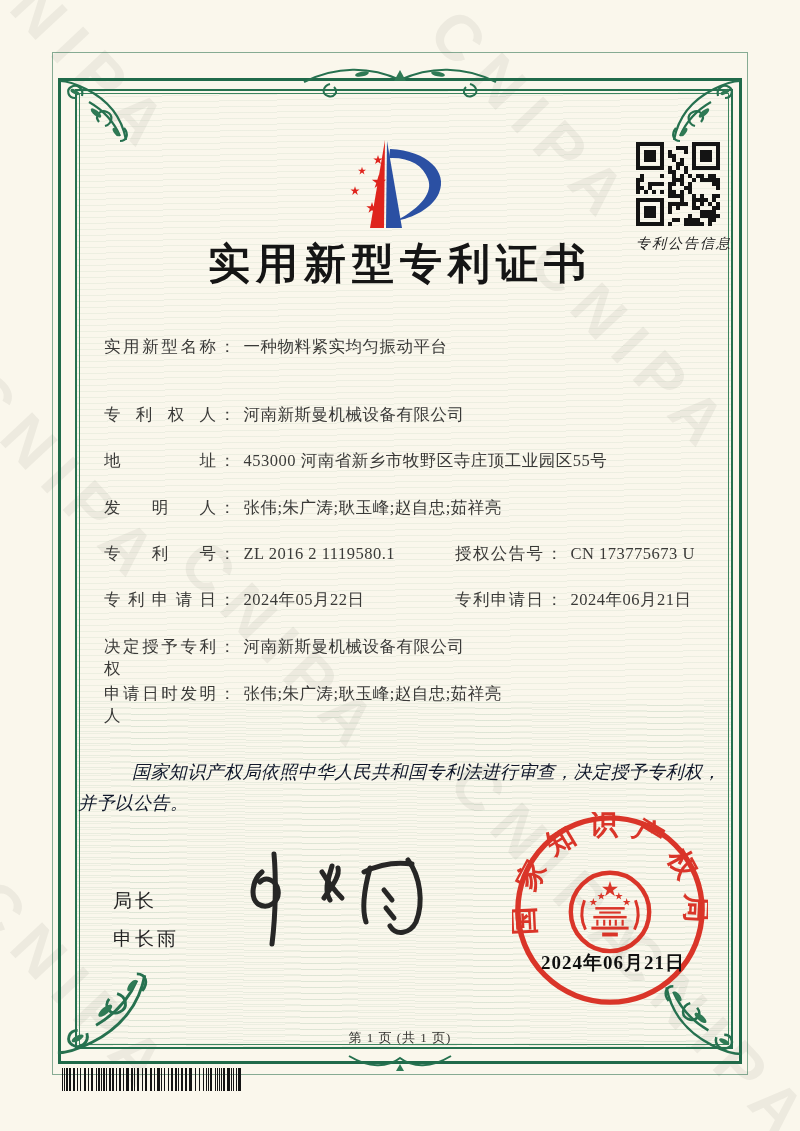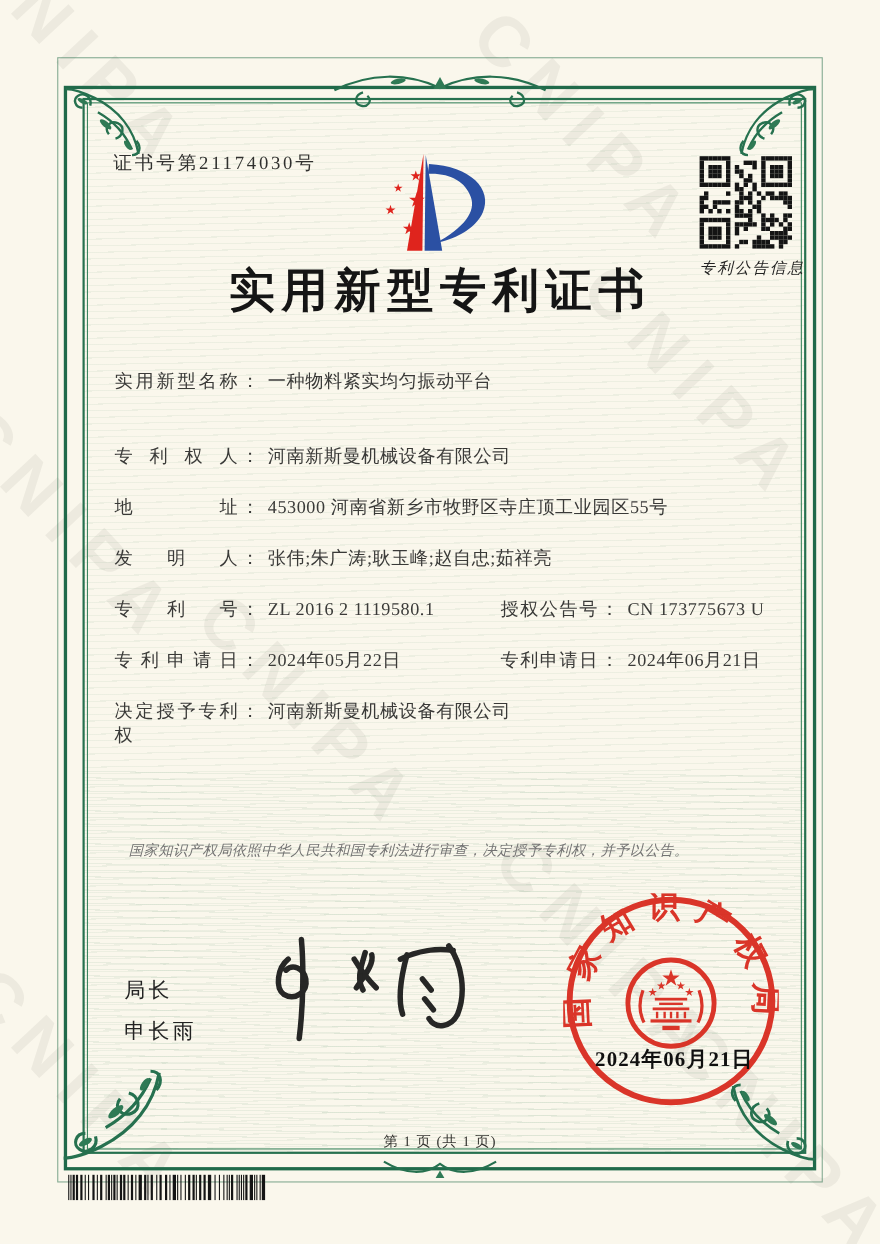--- a/index.html
+++ b/index.html
@@ -46,21 +46,21 @@
   .r1{top:336px}.r2{top:404px}.r3{top:450px}.r4{top:497px}
   .r5{top:543px}.r6{top:589px}.r7{top:636px}.r8{top:683px}
   .flabel{display:inline-block;width:112px;text-align:justify;text-align-last:justify;vertical-align:top;}
   .colon{display:inline-block;margin:0 8px 0 3px;}
   .fvalue{letter-spacing:0.5px;}
   .fright{position:absolute;left:351px;top:0;white-space:nowrap;}
   .flabel2{display:inline-block;width:88px;text-align:justify;text-align-last:justify;}
 
   
   .statement{position:absolute;left:78px;top:757px;width:650px;z-index:3;
-             font-style:italic;font-size:13px;line-height:31px;color:#737373;letter-spacing:0.4px;}
+             font-style:italic;font-size:18px;line-height:31px;color:#0f172a;letter-spacing:0.4px;}
   .statement .ln1{text-indent:3em;}
 
   
   .sig-titles{position:absolute;left:113px;top:882px;z-index:3;
               font-family:"Liberation Sans","DejaVu Sans",sans-serif;font-size:19px;
               letter-spacing:3px;color:#222;line-height:38px;}
   .sig-hand{position:absolute;left:228px;top:846px;z-index:4;}
 
   
   .seal{position:absolute;left:512px;top:812px;z-index:3;}
@@ -130,21 +130,20 @@
     <path d="M170,24 c7,2 9,10 2,12 c-6,2 -11,-4 -6,-9"></path>
     <path d="M100,10 l6,11 h-12 z" fill="#2f7a55" stroke="none"></path>
     <ellipse cx="62" cy="14" rx="7" ry="2.4" transform="rotate(-12 62 14)" fill="#2f7a55" stroke="none"></ellipse>
     <ellipse cx="138" cy="14" rx="7" ry="2.4" transform="rotate(12 138 14)" fill="#2f7a55" stroke="none"></ellipse>
   </svg>
   <svg class="orn-bottom" width="110" height="26" viewBox="0 0 110 26" fill="none" stroke="#26714f" stroke-width="2">
     <path d="M4,8 C24,20 42,20 55,10 C68,20 86,20 106,8"></path>
     <path d="M55,16 l4,7 h-8 z" fill="#2f7a55" stroke="none"></path>
   </svg>
 
-  <div class="cert-no">证书号第21174030号</div>
 
   <svg class="logo" width="132" height="104" viewBox="0 0 132 104">
     <polygon points="51,12 36,100 50,100" fill="#df241d"></polygon>
     <polygon points="53,13 52,100 68,100" fill="#2b50a3"></polygon>
     <path d="M56,21 C94,23 114,44 105,65 C98,81 78,90 62,93 C88,79 99,64 94,51 C89,37 75,29 55,30 Z" fill="#2b50a3"></path>
     <use href="#st" transform="translate(44,32) scale(5)" fill="#df241d"></use>
     <use href="#st" transform="translate(28,43) scale(4.2)" fill="#df241d"></use>
     <use href="#st" transform="translate(45,54) scale(7.5)" fill="#df241d"></use>
     <use href="#st" transform="translate(21,63) scale(4.8)" fill="#df241d"></use>
     <use href="#st" transform="translate(38,80) scale(6)" fill="#df241d"></use>
@@ -391,20 +390,23 @@
     <span class="flabel">专利号</span><span class="colon">：</span><span class="fvalue">ZL 2016 2 1119580.1</span>
     <span class="fright"><span class="flabel2">授权公告号</span><span class="colon">：</span><span class="fvalue">CN 173775673 U</span></span>
   </div>
   <div class="frow r6">
     <span class="flabel">专利申请日</span><span class="colon">：</span><span class="fvalue">2024年05月22日</span>
     <span class="fright"><span class="flabel2">专利申请日</span><span class="colon">：</span><span class="fvalue">2024年06月21日</span></span>
   </div>
   <div class="frow r7">
     <span class="flabel">决定授予专利权</span><span class="colon">：</span><span class="fvalue">河南新斯曼机械设备有限公司</span>
   </div>
+  <div class="frow r8">
+    <span class="flabel">申请日时发明人</span><span class="colon">：</span><span class="fvalue">张伟;朱广涛;耿玉峰;赵自忠;茹祥亮</span>
+  </div>
 
   <div class="statement">
     <div class="ln1">国家知识产权局依照中华人民共和国专利法进行审查，决定授予专利权，并予以公告。</div>
   </div>
 
   <div class="sig-titles">
     <div>局长</div>
     <div>申长雨</div>
   </div>
 

